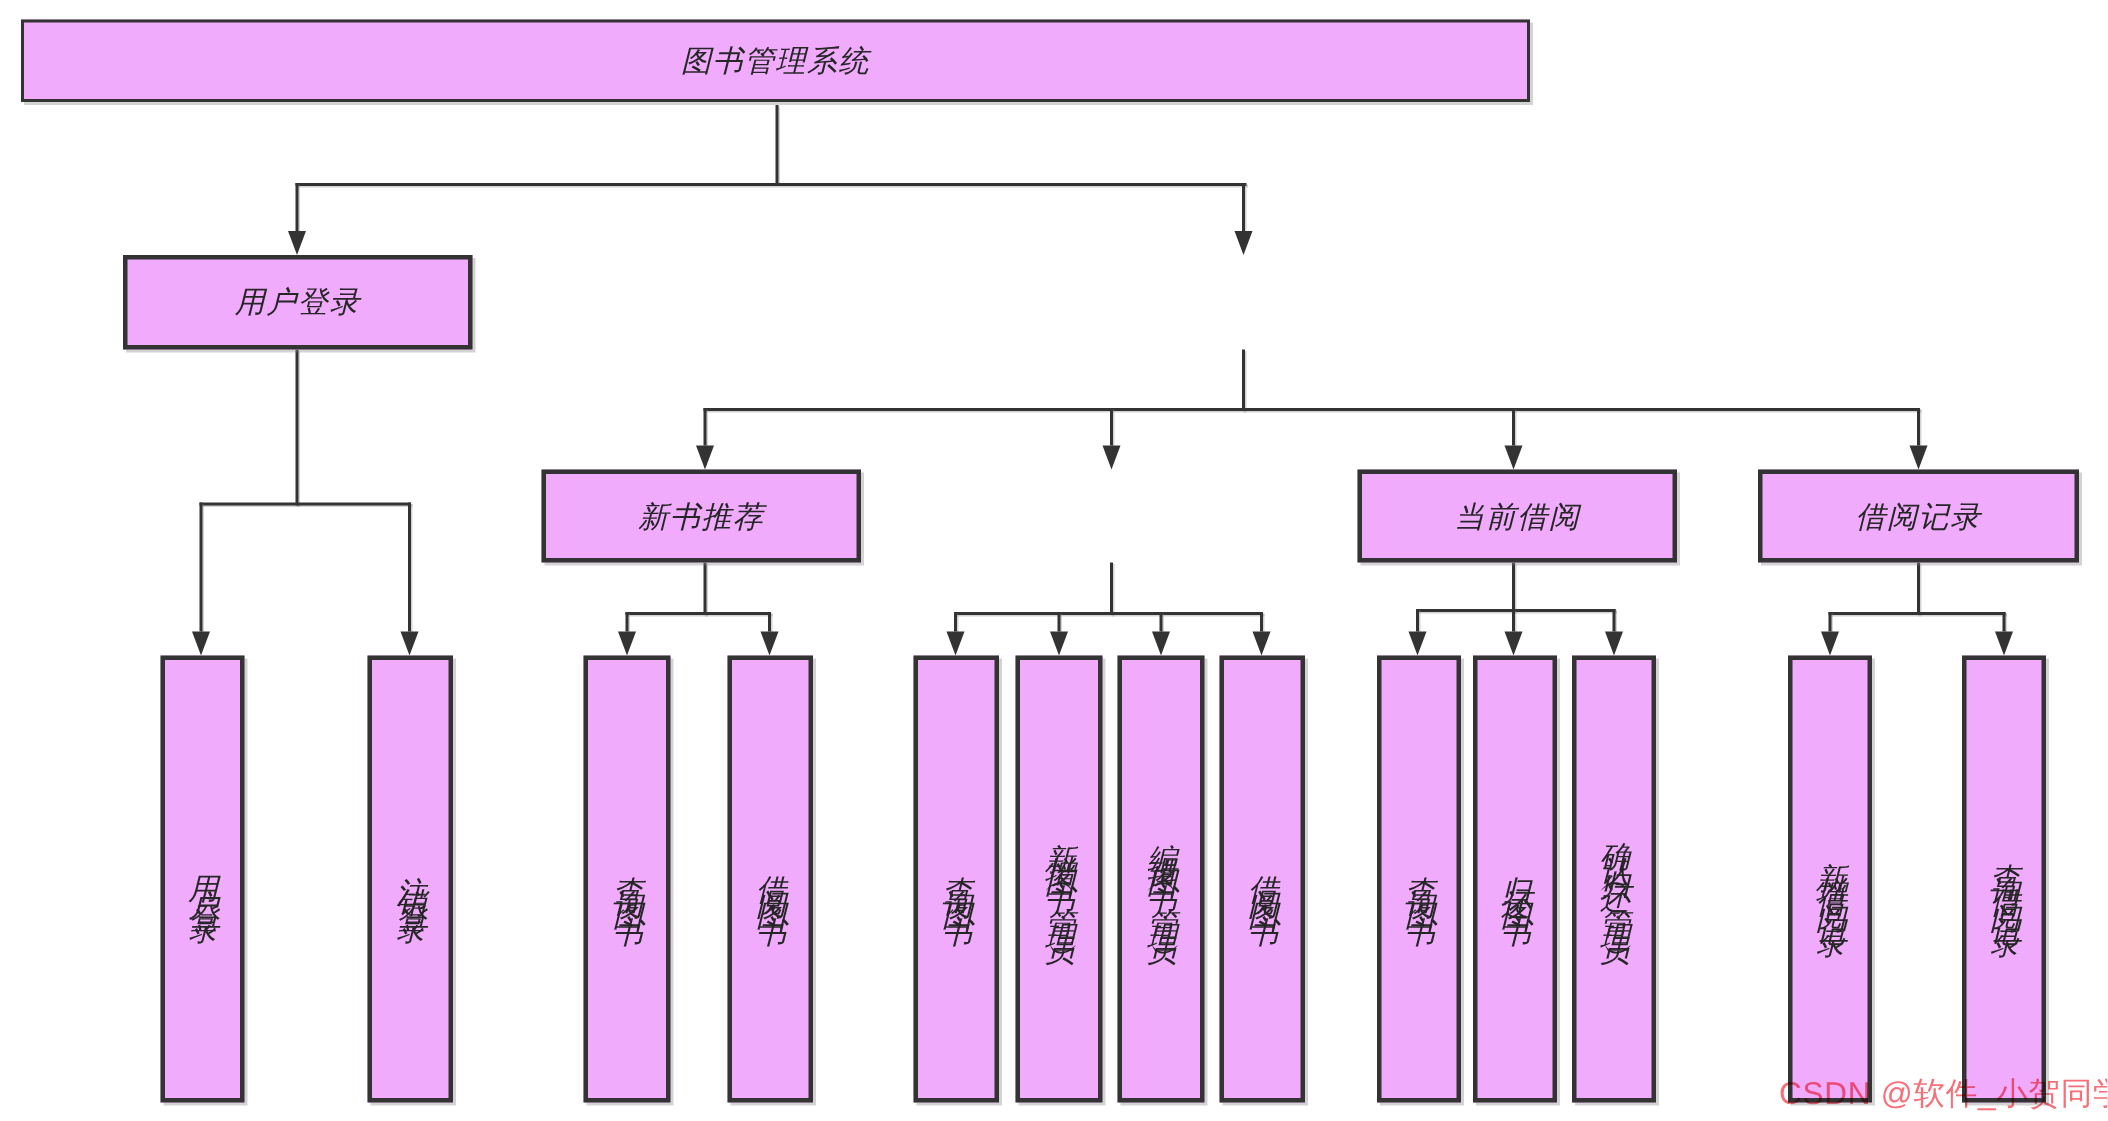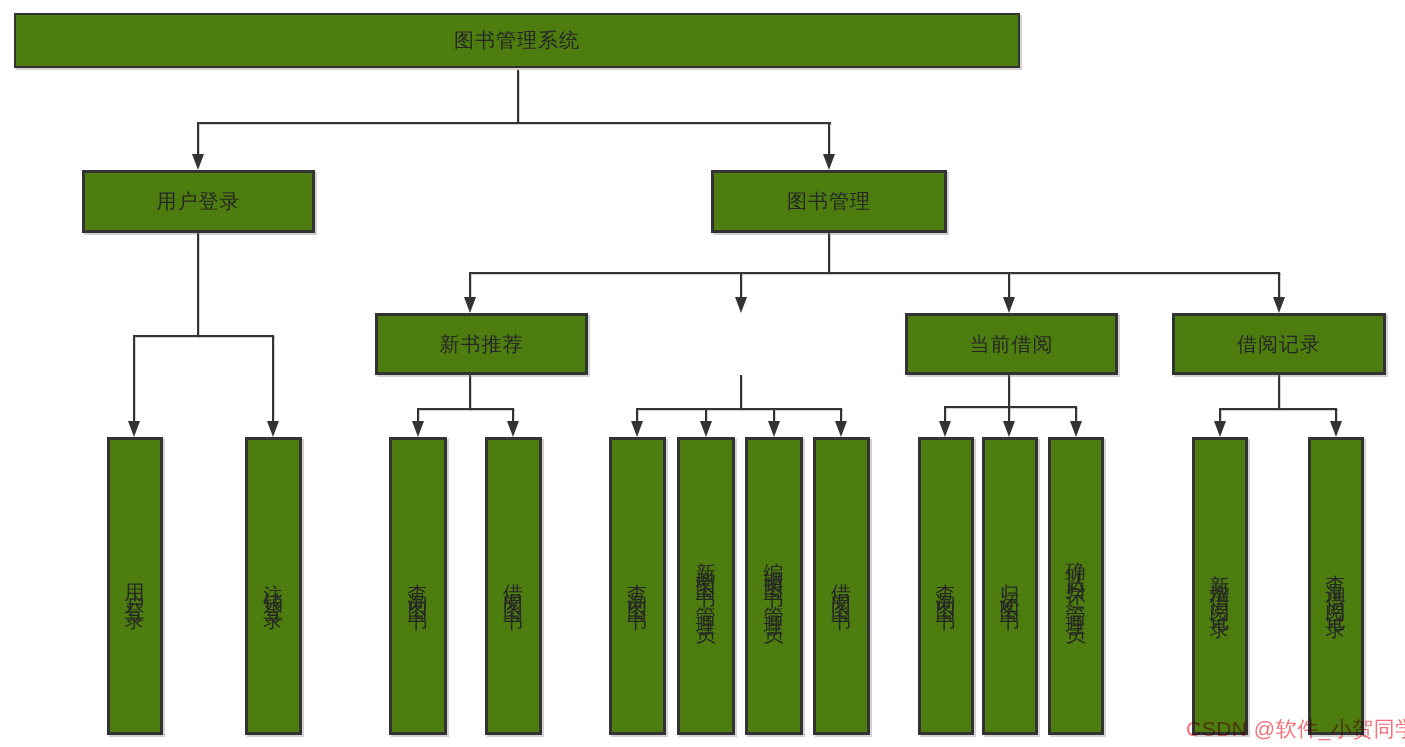--- a/index.html
+++ b/index.html
@@ -2,43 +2,43 @@
 <html><head>
 <meta charset="utf-8">
 <style>
   html,body{margin:0;padding:0;background:#ffffff;}
   #canvas{
     position:relative;width:1405px;height:747px;background:#ffffff;overflow:hidden;
     font-family:"Liberation Sans","DejaVu Sans",sans-serif;color:#262626;
   }
   
   .box{
-    position:absolute;background:#4d7c0f;border:3px solid #333333;
+    position:absolute;background:#f0abfc;border:3px solid #333333;
     display:flex;align-items:center;justify-content:center;
     box-shadow:2px 2px 0 rgba(130,130,130,0.35);
-    font-size:20px;letter-spacing:1px;color:#262626;box-sizing:content-box;
+    font-size:20px;letter-spacing:1px;color:#262626;box-sizing:content-box;font-style:italic;
   }
   .vbox span{
     writing-mode:vertical-rl;text-orientation:mixed;
     font-size:20px;letter-spacing:9px;line-height:1;
   }
   
   .vl,.hl{position:absolute;background:#333333;}
   .vl{width:2px;box-shadow:1px 1px 0 rgba(130,130,130,0.35);}
   .hl{height:2px;box-shadow:1px 1px 0 rgba(130,130,130,0.35);}
   .tri{
     position:absolute;width:0;height:0;
     border-left:6px solid transparent;border-right:6px solid transparent;
     border-top:16px solid #333333;
   }
   
   #n-root{left:14px;top:13px;width:1002px;height:51px;border-width:2.5px;}
   #n-user-login{left:82px;top:170px;width:227px;height:57px;}
   #n-book-mgmt{left:711px;top:170px;width:230px;height:57px;}
-  #n-new-book{left:375px;top:313px;width:207px;height:56px;text-align:center;}
+  #n-new-book{left:361px;top:313px;width:207px;height:56px;text-align:center;}
   #n-book-borrow{left:636px;top:313px;width:206px;height:56px;}
   #n-cur-borrow{left:905px;top:313px;width:207px;height:56px;}
   #n-borrow-rec{left:1172px;top:313px;width:208px;height:56px;}
   .leaf{top:437px;height:292px;}
   #l-0{left:107px;width:50px;}
   #l-1{left:245px;width:51px;}
   #l-2{left:389px;width:52px;}
   #l-3{left:485px;width:51px;}
   #l-4{left:609px;width:51px;}
   #l-5{left:677px;width:52px;}
@@ -119,23 +119,20 @@
   <div class="vl" style="left:1335px;top:408px;height:13px;"></div>
   <div class="tri" style="left:1330px;top:421px;"></div>
 
   <div class="box" id="n-root">
     <span>图书管理系统</span>
   </div>
 
   <div class="box" id="n-user-login">
     <span>用户登录</span>
   </div>
-  <div class="box" id="n-book-mgmt">
-    <span>图书管理</span>
-  </div>
 
   <div class="box" id="n-new-book">
     <span>新书推荐</span>
   </div>
   <div class="box" id="n-borrow-rec">
     <span>借阅记录</span>
   </div>
   <div class="box" id="n-cur-borrow">
     <span>当前借阅</span>
   </div>

